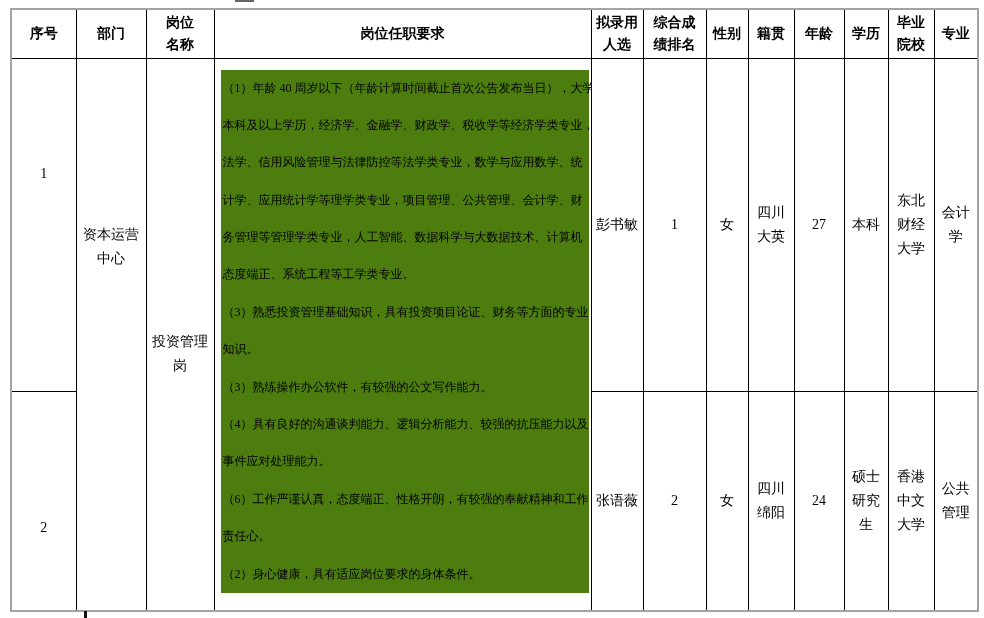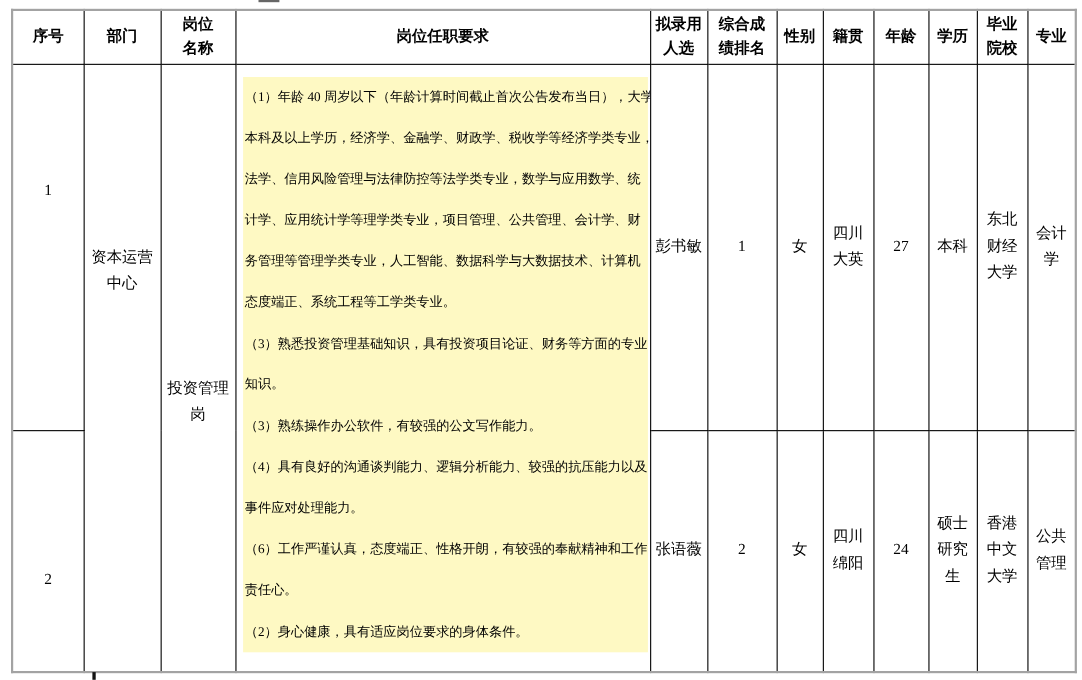--- a/index.html
+++ b/index.html
@@ -45,21 +45,21 @@
     line-height: 22px;
   }
   tr.header-row { height: 49px; }
   tr.row-1 { height: 333px; }
   tr.row-2 { height: 220px; }
 
   .shift { display: inline-block; position: relative; white-space: pre-line; }
   .shift-seq1 { top: -51px; }
   .shift-seq2 { top: 27px; }
   .shift-dept { top: -87px; }
-  .shift-pos  { top: 32px; }
+  .shift-pos  { top: 20px; }
 
   td.req-cell {
     vertical-align: top;
     text-align: left;
     white-space: normal;
   }
   .req-block {
     margin: 11px 2px 0 6px;
     background: #f0f0f0;
     padding: 0 0 0 2px;
@@ -114,21 +114,21 @@
       <th>专业</th>
     </tr>
 
     <tr class="row-1">
       <td><span class="shift shift-seq1">1</span></td>
       <td rowspan="2"><span class="shift shift-dept">资本运营
 中心</span></td>
       <td rowspan="2"><span class="shift shift-pos">投资管理
 岗</span></td>
       <td rowspan="2" class="req-cell">
-        <div class="req-block" style="background: #fef9c3;">
+        <div class="req-block" style="background: #4d7c0f;">
               <div class="req-line">（1）年龄 40 周岁以下（年龄计算时间截止首次公告发布当日），大学</div>
               <div class="req-line">本科及以上学历，经济学、金融学、财政学、税收学等经济学类专业，</div>
               <div class="req-line">法学、信用风险管理与法律防控等法学类专业，数学与应用数学、统</div>
               <div class="req-line">计学、应用统计学等理学类专业，项目管理、公共管理、会计学、财</div>
               <div class="req-line">务管理等管理学类专业，人工智能、数据科学与大数据技术、计算机</div>
               <div class="req-line">态度端正、系统工程等工学类专业。</div>
               <div class="req-line">（3）熟悉投资管理基础知识，具有投资项目论证、财务等方面的专业</div>
               <div class="req-line">知识。</div>
               <div class="req-line">（3）熟练操作办公软件，有较强的公文写作能力。</div>
               <div class="req-line">（4）具有良好的沟通谈判能力、逻辑分析能力、较强的抗压能力以及</div>

